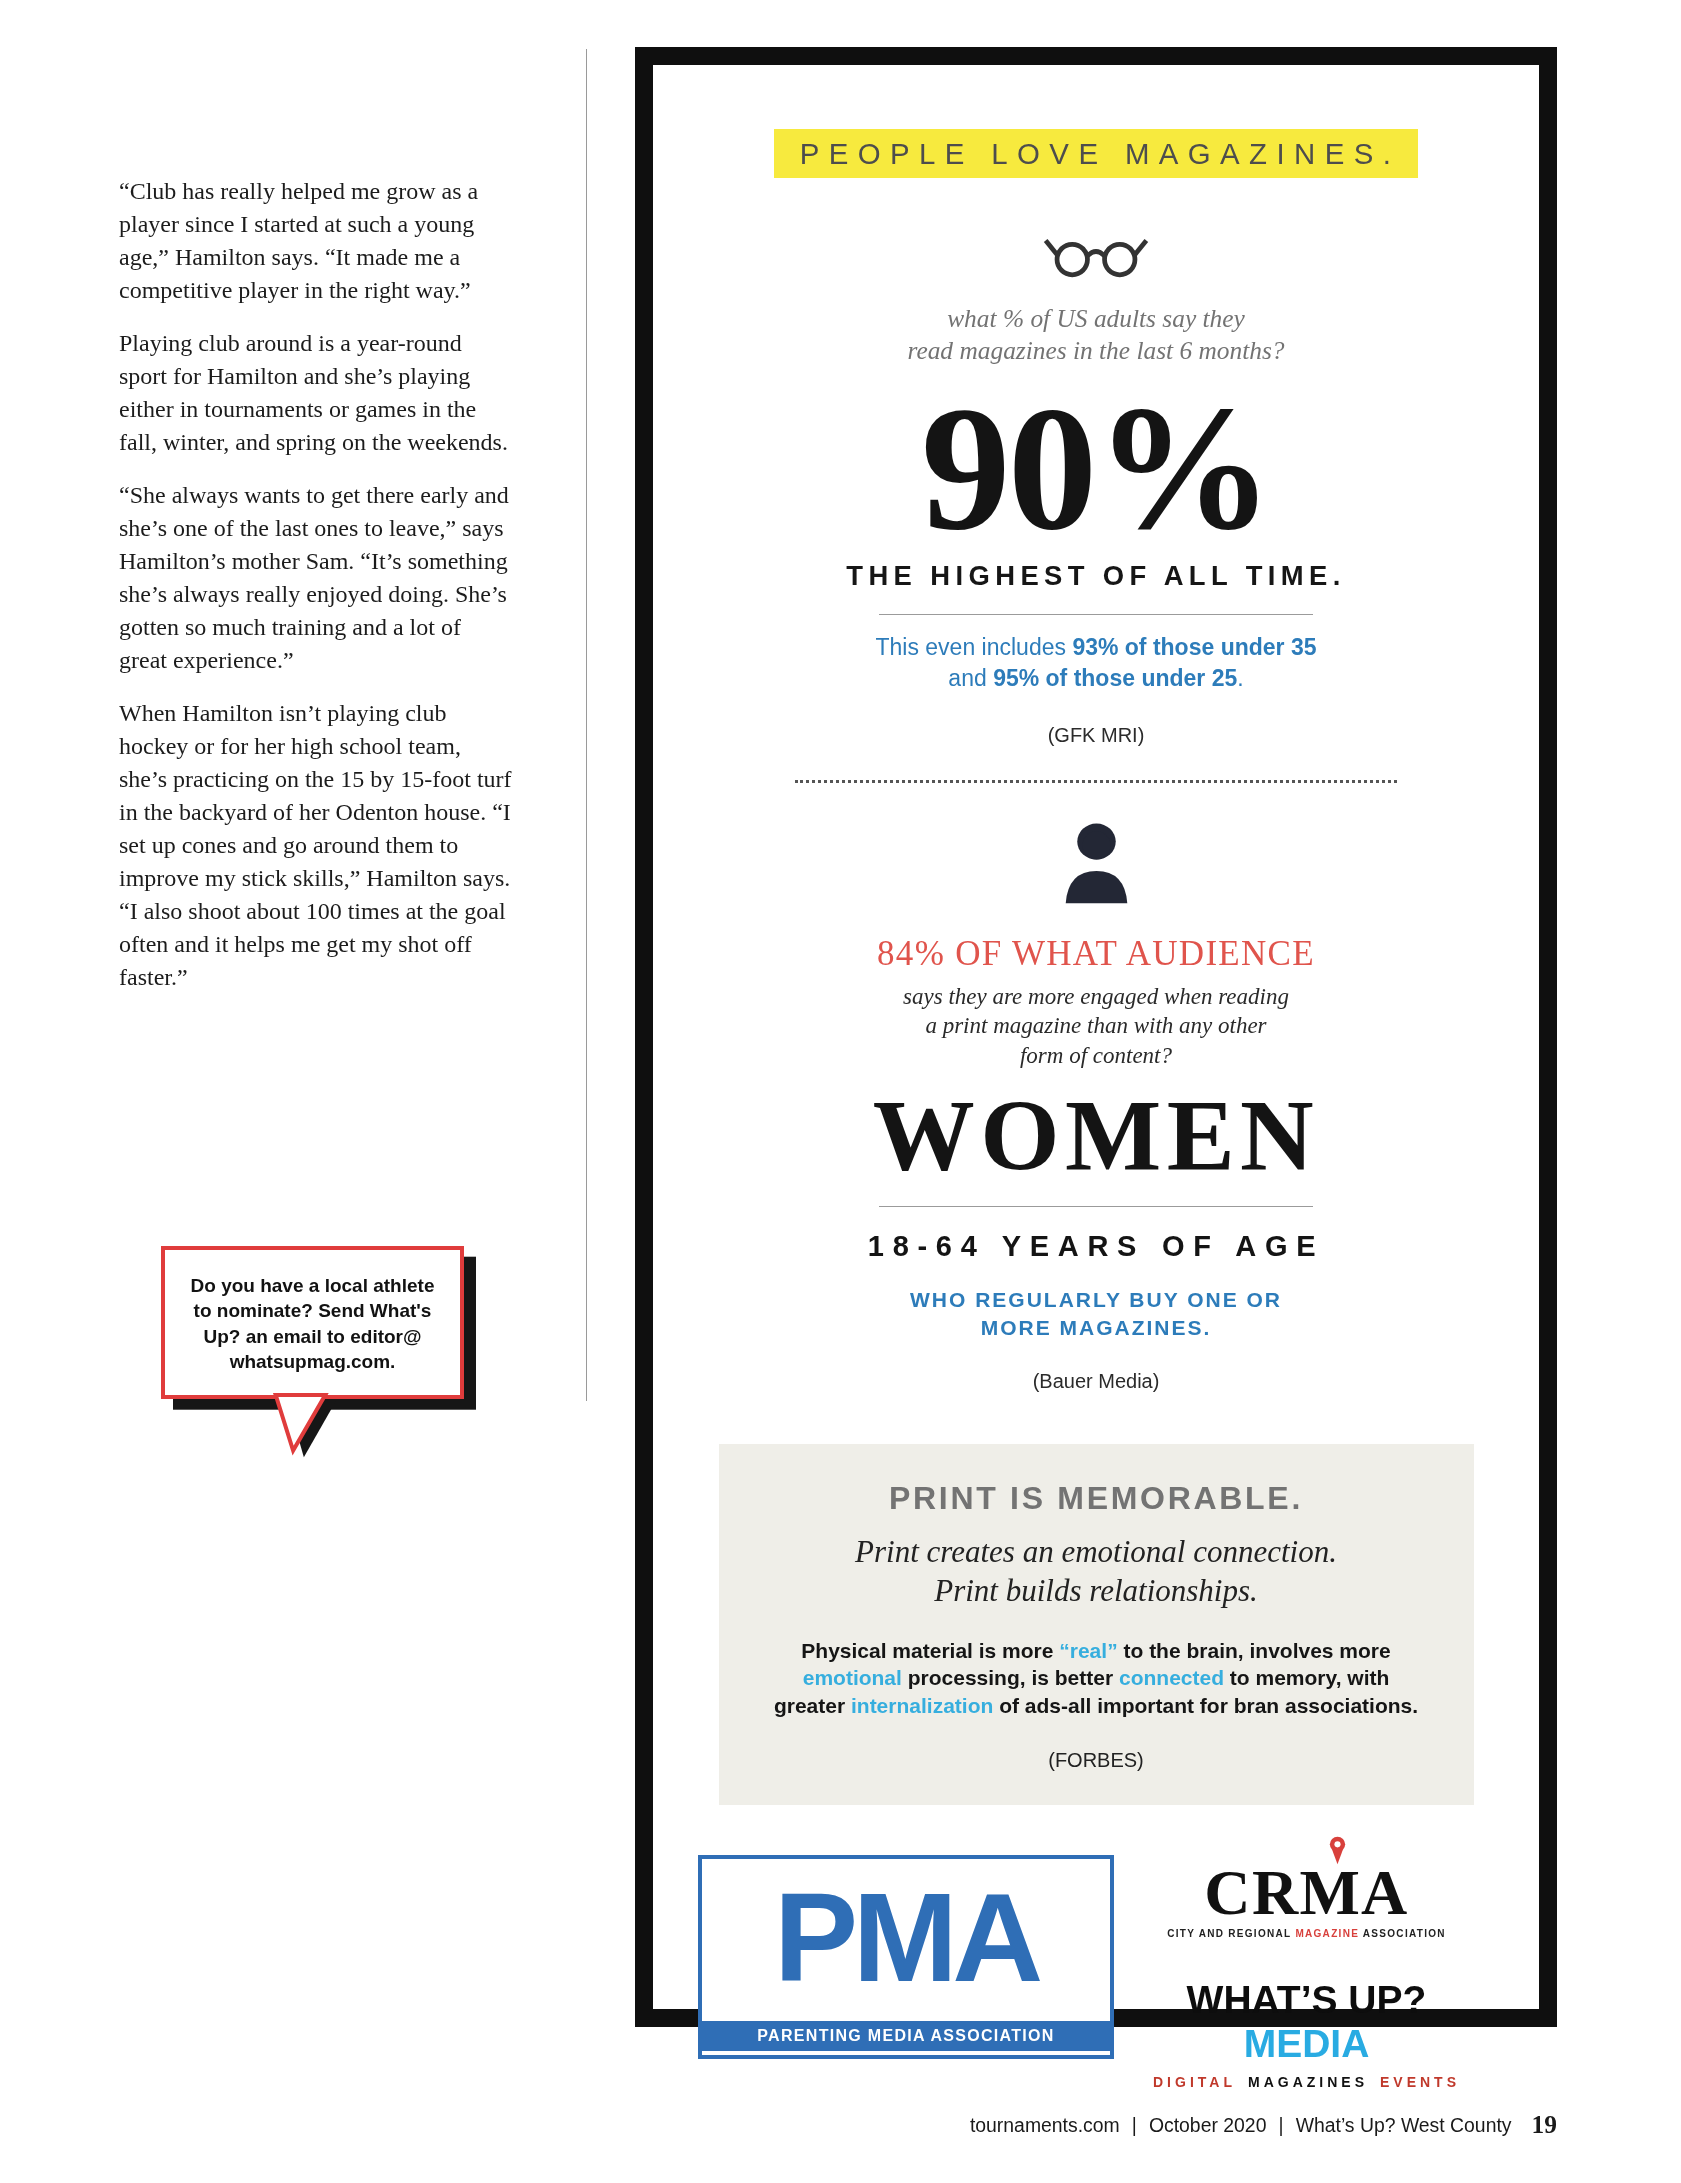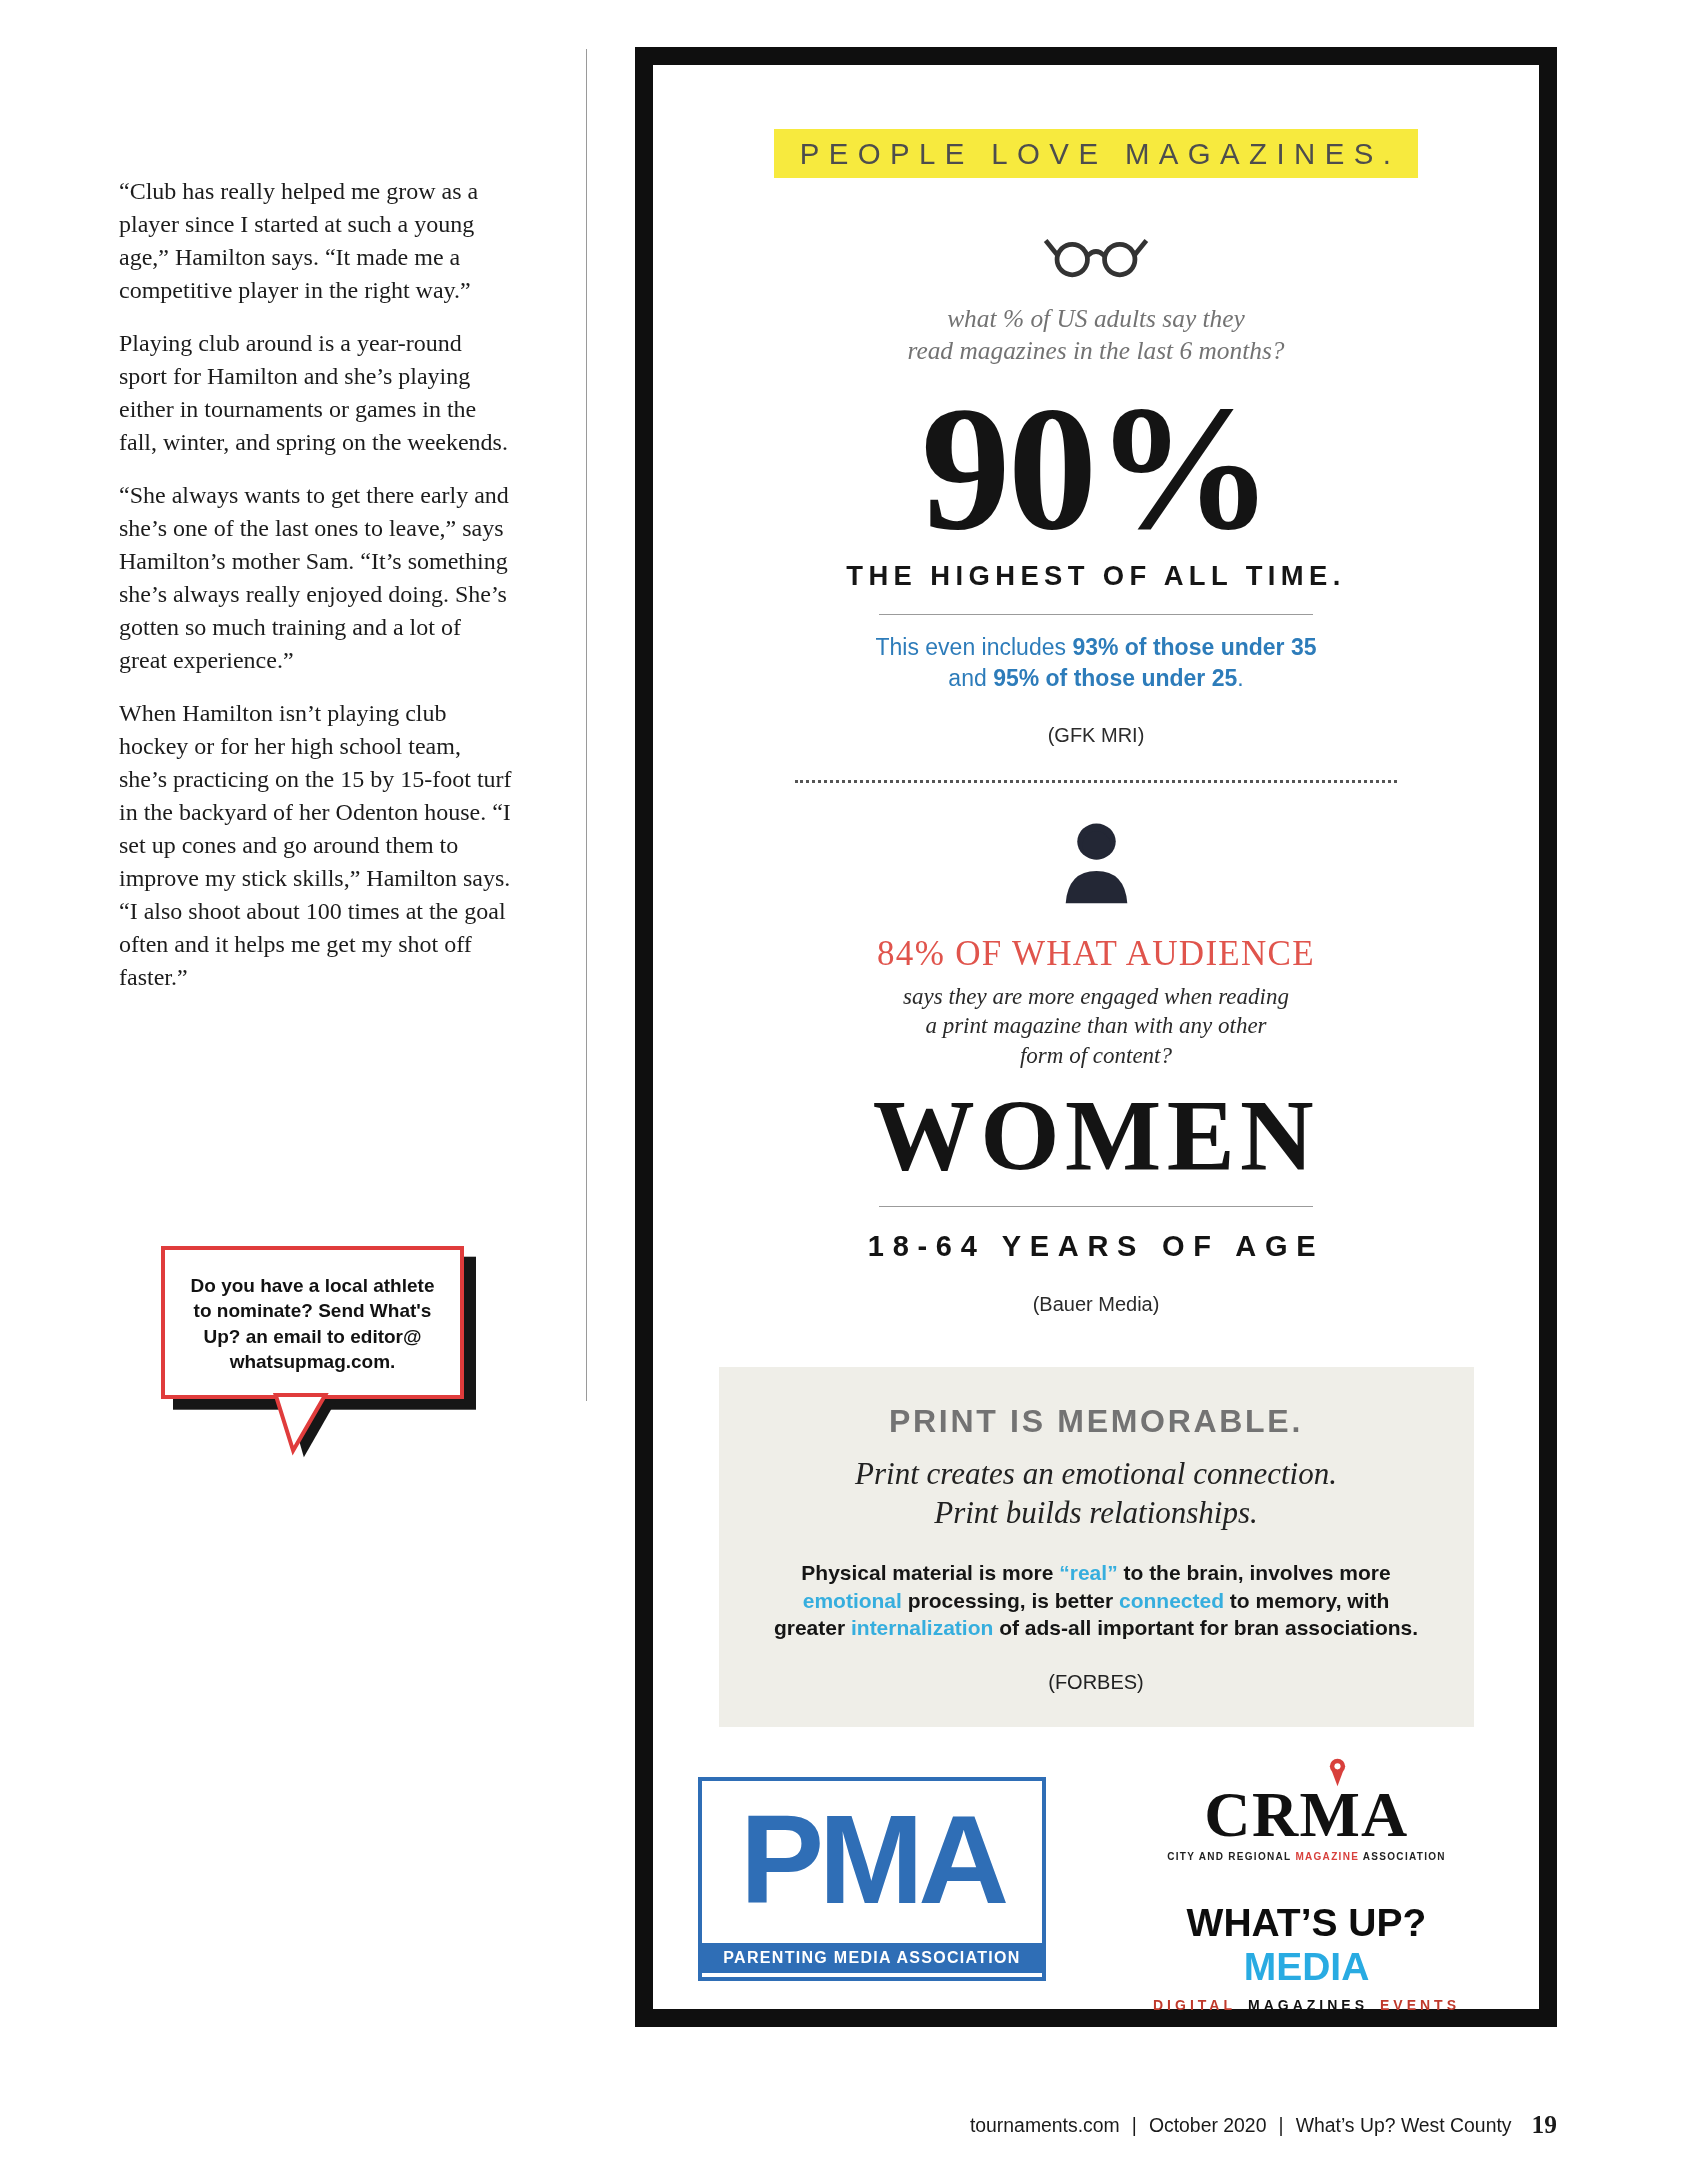--- a/index.html
+++ b/index.html
@@ -54,21 +54,21 @@
   .mem-title{font-size:32px;font-weight:bold;letter-spacing:2.7px;color:#737373;}
   .mem-italic{margin-top:14.7px;font-family:"Liberation Serif",serif;font-style:italic;
               font-size:31px;line-height:39px;color:#222222;}
   .mem-body{margin:27px auto 0;width:649px;font-size:21px;font-weight:bold;
             line-height:27.4px;color:#151515;}
   .mem-body .cy{color:#36aede;}
   .mem-src{margin-top:29.4px;font-size:20px;color:#222222;}
 
   .logos{margin:50px auto 0;width:796px;display:flex;justify-content:space-between;
          align-items:flex-start;}
-  .pma{width:348px;height:204px;border:4px solid #2f6eb6;box-sizing:border-box;
+  .pma{width:416px;height:204px;border:4px solid #2f6eb6;box-sizing:border-box;
        position:relative;background:#ffffff;}
   .pma-letters{font-weight:bold;font-size:126px;color:#2f6eb6;text-align:center;
                line-height:157px;letter-spacing:-5.4px;}
   .pma-strip{position:absolute;bottom:4px;left:0;right:0;background:#2f6eb6;color:#ffffff;
              font-size:16px;font-weight:bold;letter-spacing:1.3px;text-align:center;
              padding:6px 0;}
   .right-logos{width:375px;text-align:center;padding-top:4px;}
   .crma-wrap{position:relative;display:inline-block;}
   .crma{font-family:"Liberation Serif",serif;font-weight:bold;font-size:64px;
         line-height:67px;color:#111111;letter-spacing:1.3px;}
@@ -163,20 +163,24 @@
       <div>a print magazine than with any other</div>
       <div>form of content?</div>
     </div>
 
     <div class="stat-women">WOMEN</div>
 
     <div class="rule"></div>
 
     <div class="years">18-64 YEARS OF AGE</div>
 
+    <div class="blue-caps">
+      <div>WHO REGULARLY BUY ONE OR</div>
+      <div>MORE MAGAZINES.</div>
+    </div>
 
     <div class="src">(Bauer Media)</div>
 
     <div class="memorable">
       <div class="mem-title">PRINT IS MEMORABLE.</div>
       <div class="mem-italic">
         <div>Print creates an emotional connection.</div>
         <div>Print builds relationships.</div>
       </div>
       <div class="mem-body">

